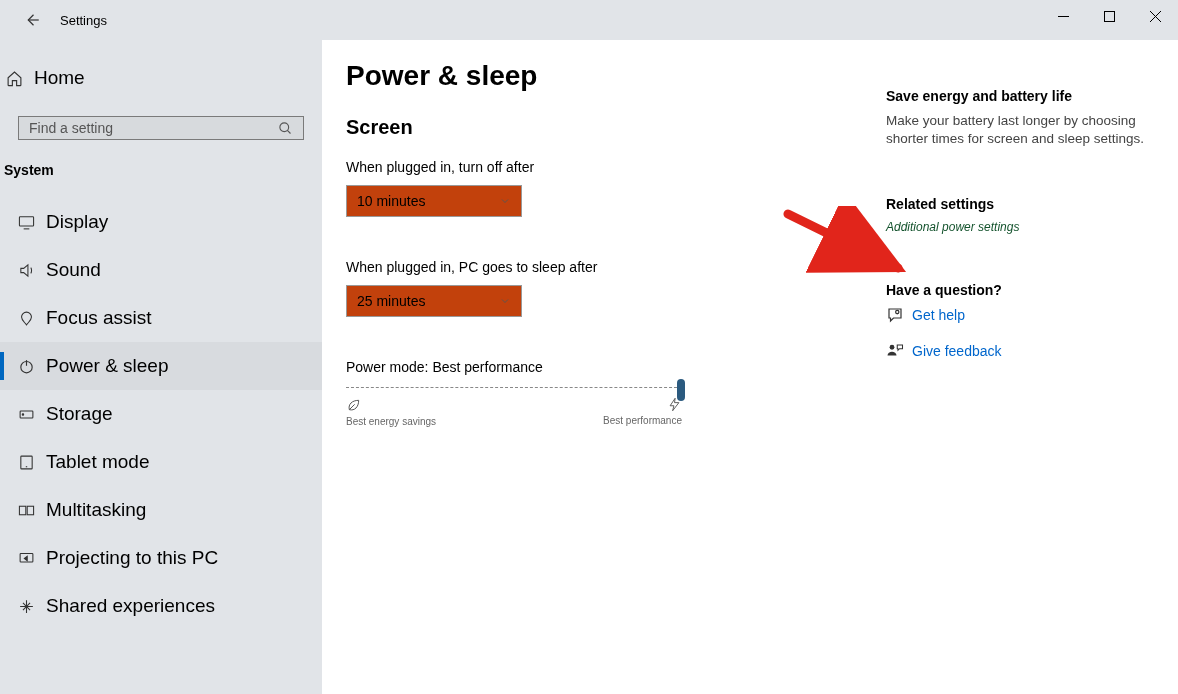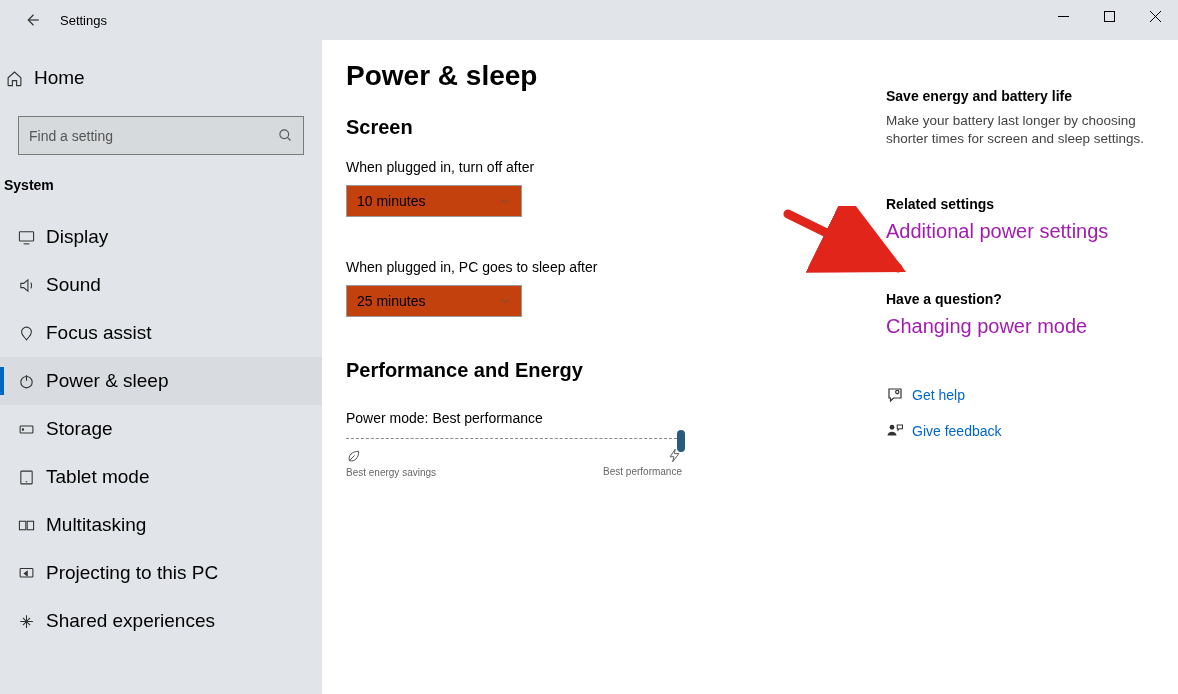--- a/index.html
+++ b/index.html
@@ -42,21 +42,21 @@
     font-size: 19px;
     height: 40px;
     cursor: default;
   }
   .icon-slot {
     width: 28px; display: flex; align-items: center; flex-shrink: 0;
     color: #333;
   }
   .search-wrap { padding: 18px 18px 0 18px; }
   .search {
-    width: 100%; height: 39px;
+    width: 100%; height: 24px;
     border: 1px solid #7a7a7a;
     background: #d7dadd;
     display: flex; align-items: center;
     padding: 0 10px;
     color: #555;
   }
   .search input {
     flex: 1; border: none; background: transparent; outline: none;
     font-size: 14px; color: #555;
     font-family: inherit;
@@ -121,21 +121,21 @@
   }
   .endpoint { display: flex; flex-direction: column; align-items: flex-start; font-size: 10px; color: #666; }
   .endpoint.right { align-items: flex-end; }
   .endpoint .eicon { font-size: 15px; color: #555; margin-bottom: 3px; }
   .rightcol {
     width: 260px;
     padding-top: 28px;
   }
   .rc-heading { font-size: 14px; font-weight: 600; margin-bottom: 8px; }
   .rc-text { font-size: 13.5px; color: #444; line-height: 1.35; margin-bottom: 48px; }
-  .rc-link { font-size: 20px; color: #a21caf; cursor: default; margin-bottom: 48px; display: block;}
+  .rc-link { font-size: 12px; color: #14532d; cursor: default; margin-bottom: 48px; display: block; font-style: italic;}
   .help-row { display: flex; align-items: center; margin-bottom: 18px; }
   .help-row .hicon { width: 26px; color: #333; }
   .help-row .hlink { color: #0066cc; font-size: 14px; cursor: default;}
   .arrow-ann {
     position: absolute;
     left: 780px; top: 206px;
     pointer-events: none;
   }
   svg { display: block; }
 </style>
@@ -290,21 +290,20 @@
       </div>
 
       <div class="field-label">When plugged in, PC goes to sleep after</div>
       <div class="dropdown">
         <span>25 minutes</span>
         <svg width="12" height="12" viewBox="0 0 24 24" fill="none" stroke="#555" stroke-width="1.8">
             <path d="M6 9l6 6 6-6"></path>
           </svg>
       </div>
 
-      <h2 class="perf-title">Performance and Energy</h2>
       <div class="power-mode-label">
         <span>Power mode: </span><span>Best performance</span>
       </div>
       <div class="slider-track">
         <div class="slider-thumb"></div>
       </div>
       <div class="slider-endpoints">
         <div class="endpoint">
           <span class="eicon">
             <svg width="16" height="16" viewBox="0 0 24 24" fill="none" stroke="#555" stroke-width="1.5">
@@ -326,21 +325,20 @@
     </div>
 
     <div class="rightcol">
       <div class="rc-heading">Save energy and battery life</div>
       <div class="rc-text">Make your battery last longer by choosing shorter times for screen and sleep settings.</div>
 
       <div class="rc-heading">Related settings</div>
       <a class="rc-link">Additional power settings</a>
 
       <div class="rc-heading">Have a question?</div>
-      <a class="rc-link">Changing power mode</a>
 
       <div class="help-row">
         <span class="hicon">
           <svg width="18" height="18" viewBox="0 0 24 24" fill="none" stroke="#333" stroke-width="1.6">
               <path d="M4 4h16v12H10l-4 4v-4H4z"></path>
               <circle cx="15" cy="8" r="2.2"></circle>
               <path d="M15 10v1"></path>
             </svg>
         </span>
         <span class="hlink">Get help</span>

